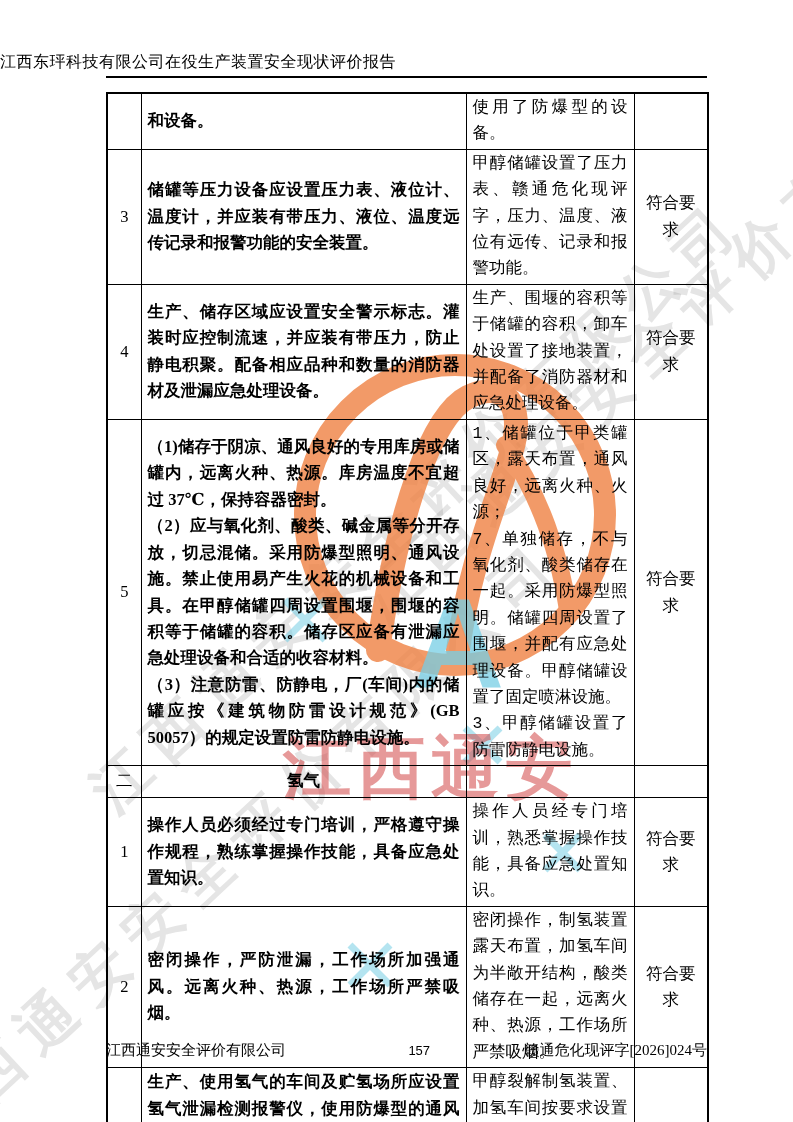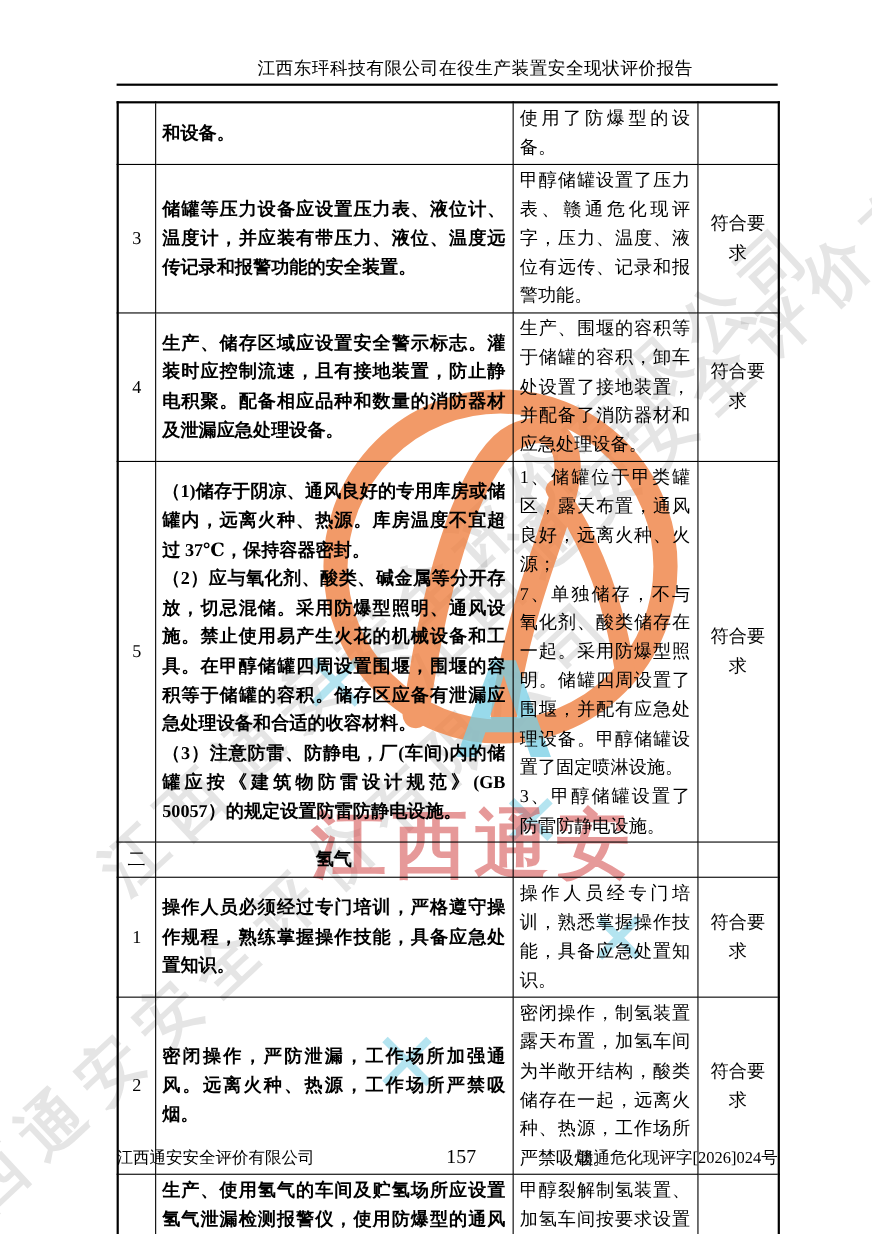--- a/index.html
+++ b/index.html
@@ -19,21 +19,21 @@
   .wm-red {
     position:absolute; left:283px; top:723px;
     font-size:68px; font-weight:bold; letter-spacing:6px;
     color:rgba(209,70,70,0.55); white-space:nowrap;
   }
 
   
   .content { position:absolute; inset:0; z-index:1; }
   .header-title {
     position:absolute; top:52px; left:0; width:630px;
-    text-align:right; font-size:16px; letter-spacing:0.5px;
+    text-align:left; font-size:16px; letter-spacing:0.5px;
   }
   .header-rule {
     position:absolute; top:76px; left:106px; width:601px;
     border-top:2px solid #000;
   }
 
   table.eval {
     position:absolute; left:106px; top:92px;
     width:601px; border-collapse:collapse; table-layout:fixed;
     border:2px solid #000;
@@ -41,30 +41,30 @@
   table.eval td {
     border:1px solid #000;
     padding:1px 6px;
     font-size:16.5px;
     line-height:26.4px;
     vertical-align:middle;
     overflow:hidden;
   }
   td.seq   { text-align:center; font-size:15px; padding:0; }
   td.req   { text-align:justify; white-space:pre-line;font-weight:bold; }
-  td.act   { text-align:justify; white-space:pre-line; }
+  td.act   { text-align:justify; white-space:pre-line;font-family:Liberation Mono, monospace; }
   td.concl { text-align:center; font-size:16px; padding:0 2px; }
   td.section-title { text-align:center; white-space:nowrap;font-weight:bold; }
 
   .footer {
     position:absolute; top:1041px; left:106px; width:601px;
     display:flex; justify-content:space-between; align-items:baseline;
     font-size:15px;
   }
-  .footer .pageno { font-size:18px; font-family:Liberation Serif, serif;margin-left:28px; }
+  .footer .pageno { font-size:13px; font-family:Liberation Sans, sans-serif;margin-left:28px; }
 </style>
 </head>
 <body>
 
 <div class="page">
 
   <div class="wm-layer">
     <svg width="793" height="1122" viewBox="0 0 793 1122">
 
       <g font-size="58" font-weight="bold" fill="rgba(125,125,125,0.20)" letter-spacing="14" text-anchor="middle" font-family="Liberation Serif, DejaVu Serif, serif">
@@ -111,21 +111,21 @@
           <td class="concl"></td>
         </tr>
         <tr style="height:107px">
           <td class="seq">3</td>
           <td class="req">储罐等压力设备应设置压力表、液位计、温度计，并应装有带压力、液位、温度远传记录和报警功能的安全装置。</td>
           <td class="act">甲醇储罐设置了压力表、赣通危化现评字，压力、温度、液位有远传、记录和报警功能。</td>
           <td class="concl">符合要求</td>
         </tr>
         <tr style="height:109px">
           <td class="seq">4</td>
-          <td class="req">生产、储存区域应设置安全警示标志。灌装时应控制流速，且有接地装置，防止静电积聚。配备相应品种和数量的消防器材及泄漏应急处理设备。</td>
+          <td class="req">生产、储存区域应设置安全警示标志。灌装时应控制流速，并应装有带压力，防止静电积聚。配备相应品种和数量的消防器材及泄漏应急处理设备。</td>
           <td class="act">生产、围堰的容积等于储罐的容积，卸车处设置了接地装置，并配备了消防器材和应急处理设备。</td>
           <td class="concl">符合要求</td>
         </tr>
         <tr style="height:291px">
           <td class="seq">5</td>
           <td class="req">（1)储存于阴凉、通风良好的专用库房或储罐内，远离火种、热源。库房温度不宜超过 37℃，保持容器密封。
 （2）应与氧化剂、酸类、碱金属等分开存放，切忌混储。采用防爆型照明、通风设施。禁止使用易产生火花的机械设备和工具。在甲醇储罐四周设置围堰，围堰的容积等于储罐的容积。储存区应备有泄漏应急处理设备和合适的收容材料。
 （3）注意防雷、防静电，厂(车间)内的储罐应按《建筑物防雷设计规范》(GB 50057）的规定设置防雷防静电设施。</td>
           <td class="act">1、储罐位于甲类罐区，露天布置，通风良好，远离火种、火源；
 7、单独储存，不与氧化剂、酸类储存在一起。采用防爆型照明。储罐四周设置了围堰，并配有应急处理设备。甲醇储罐设置了固定喷淋设施。

